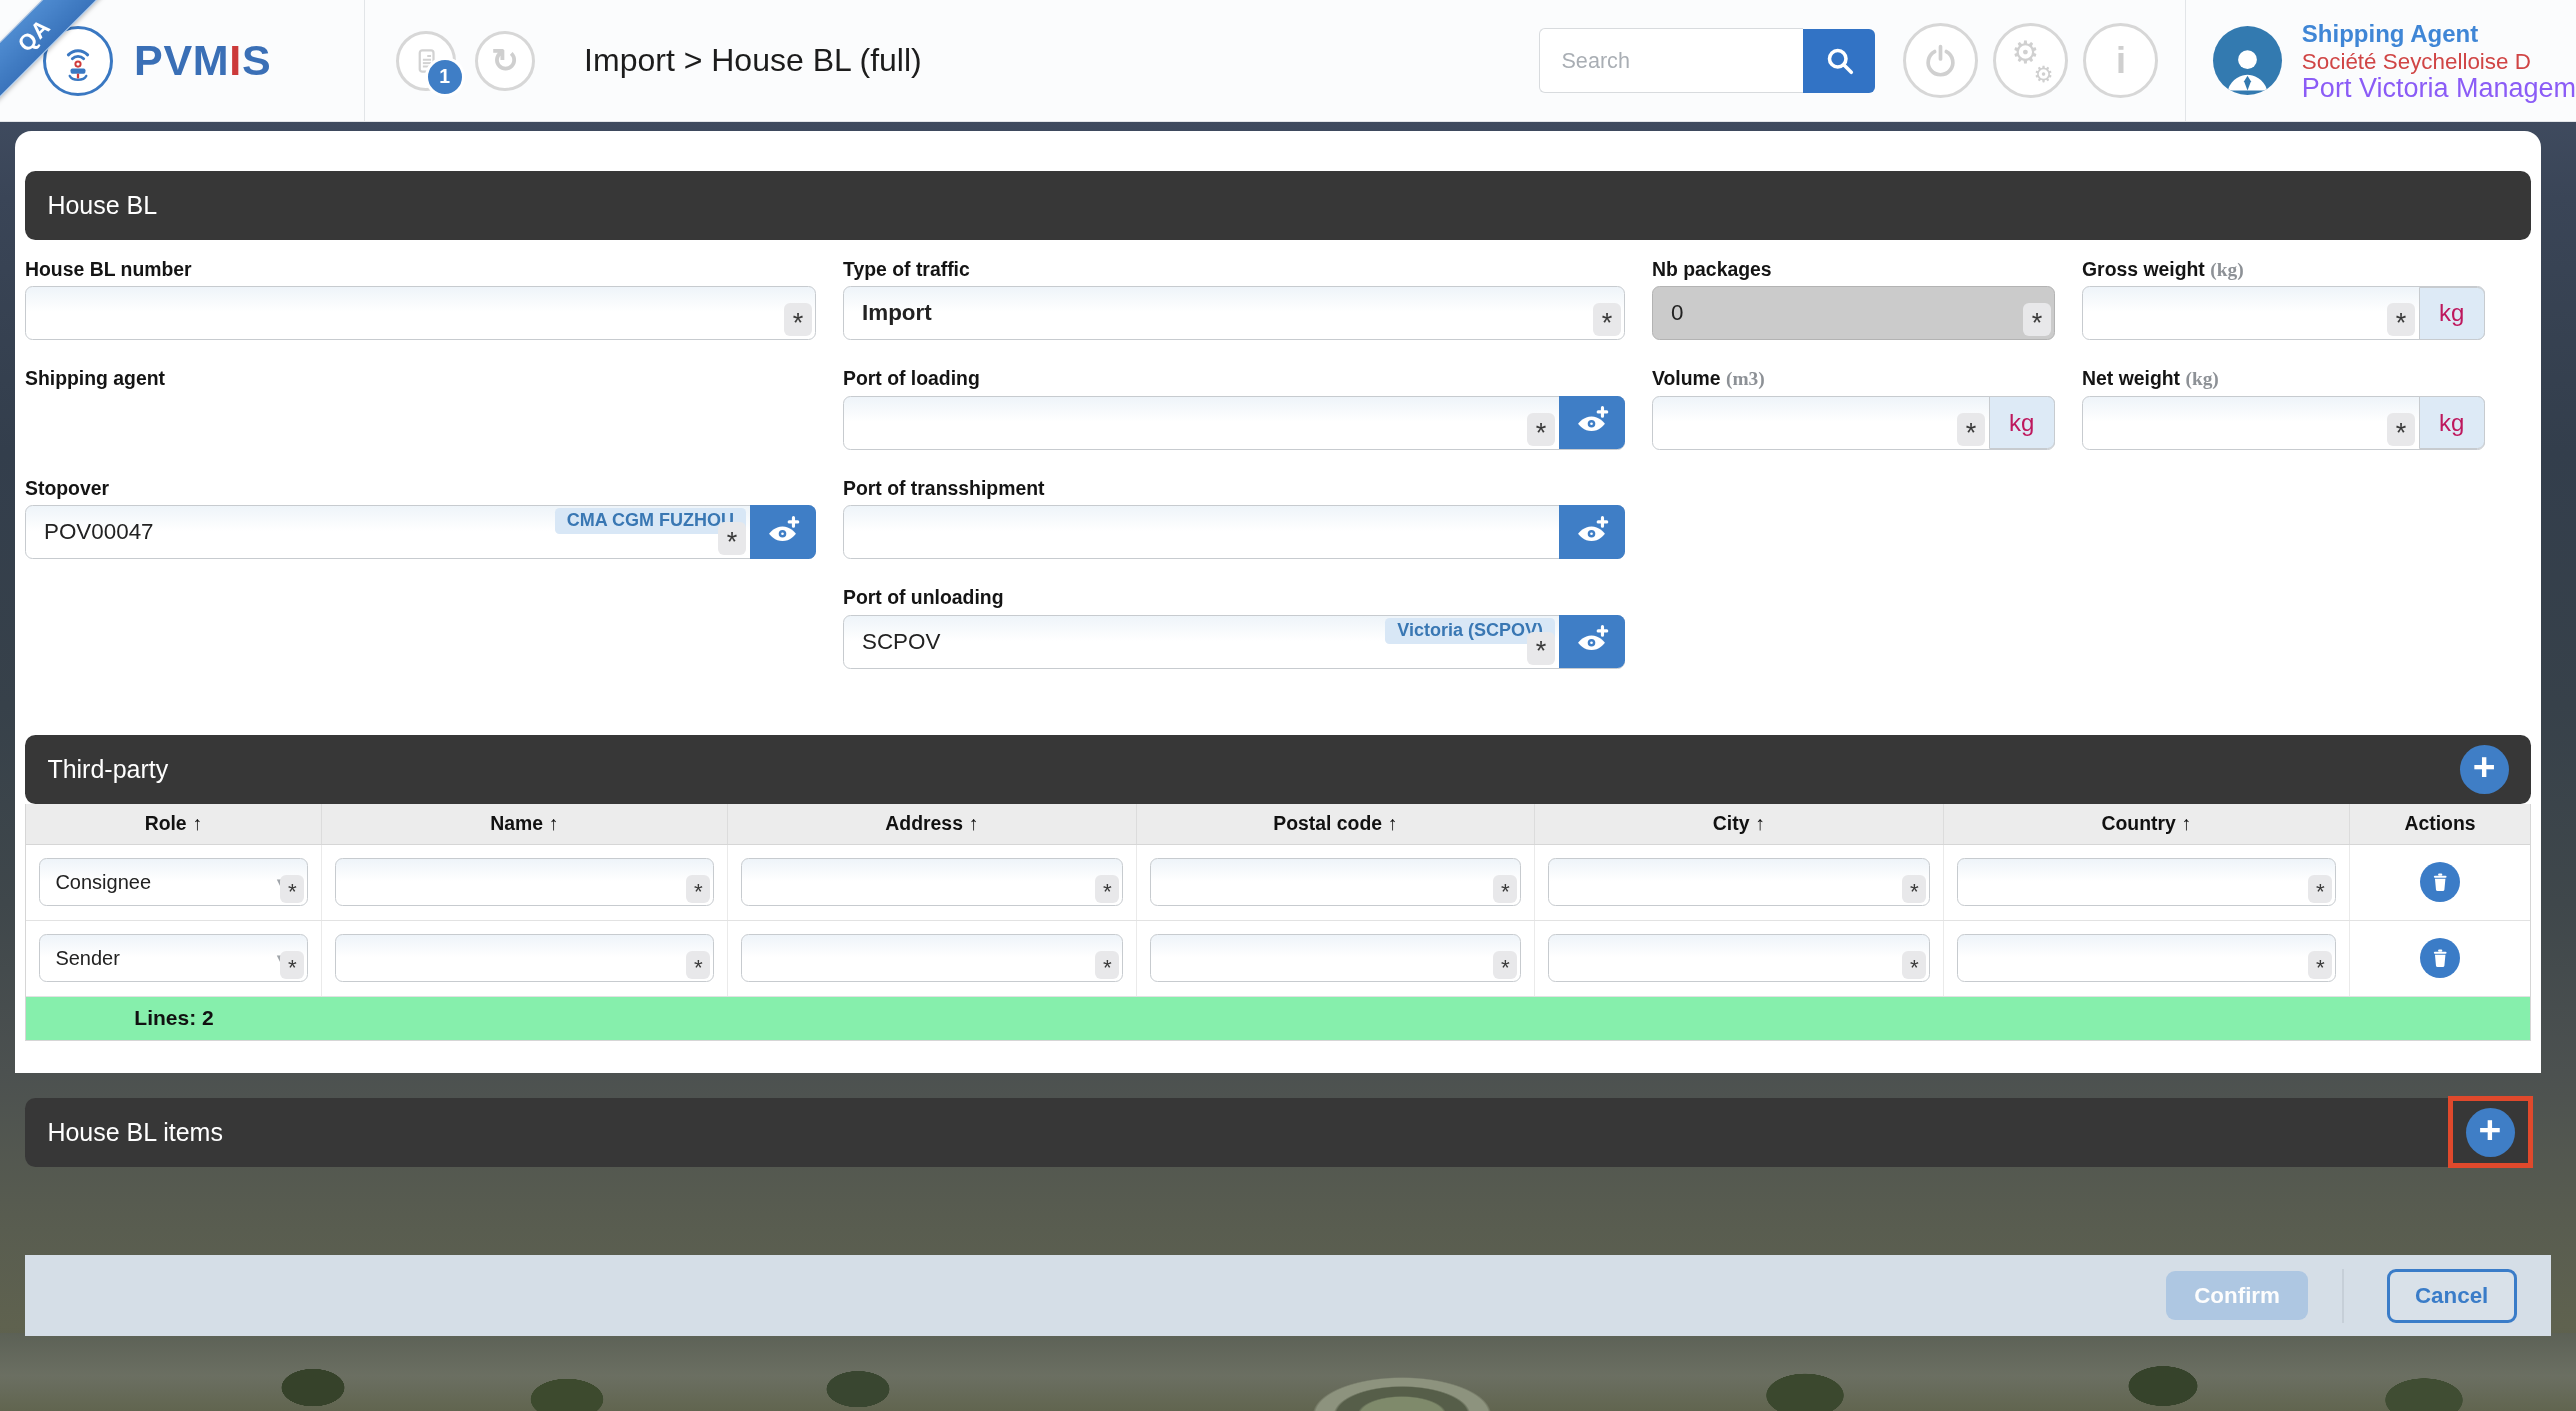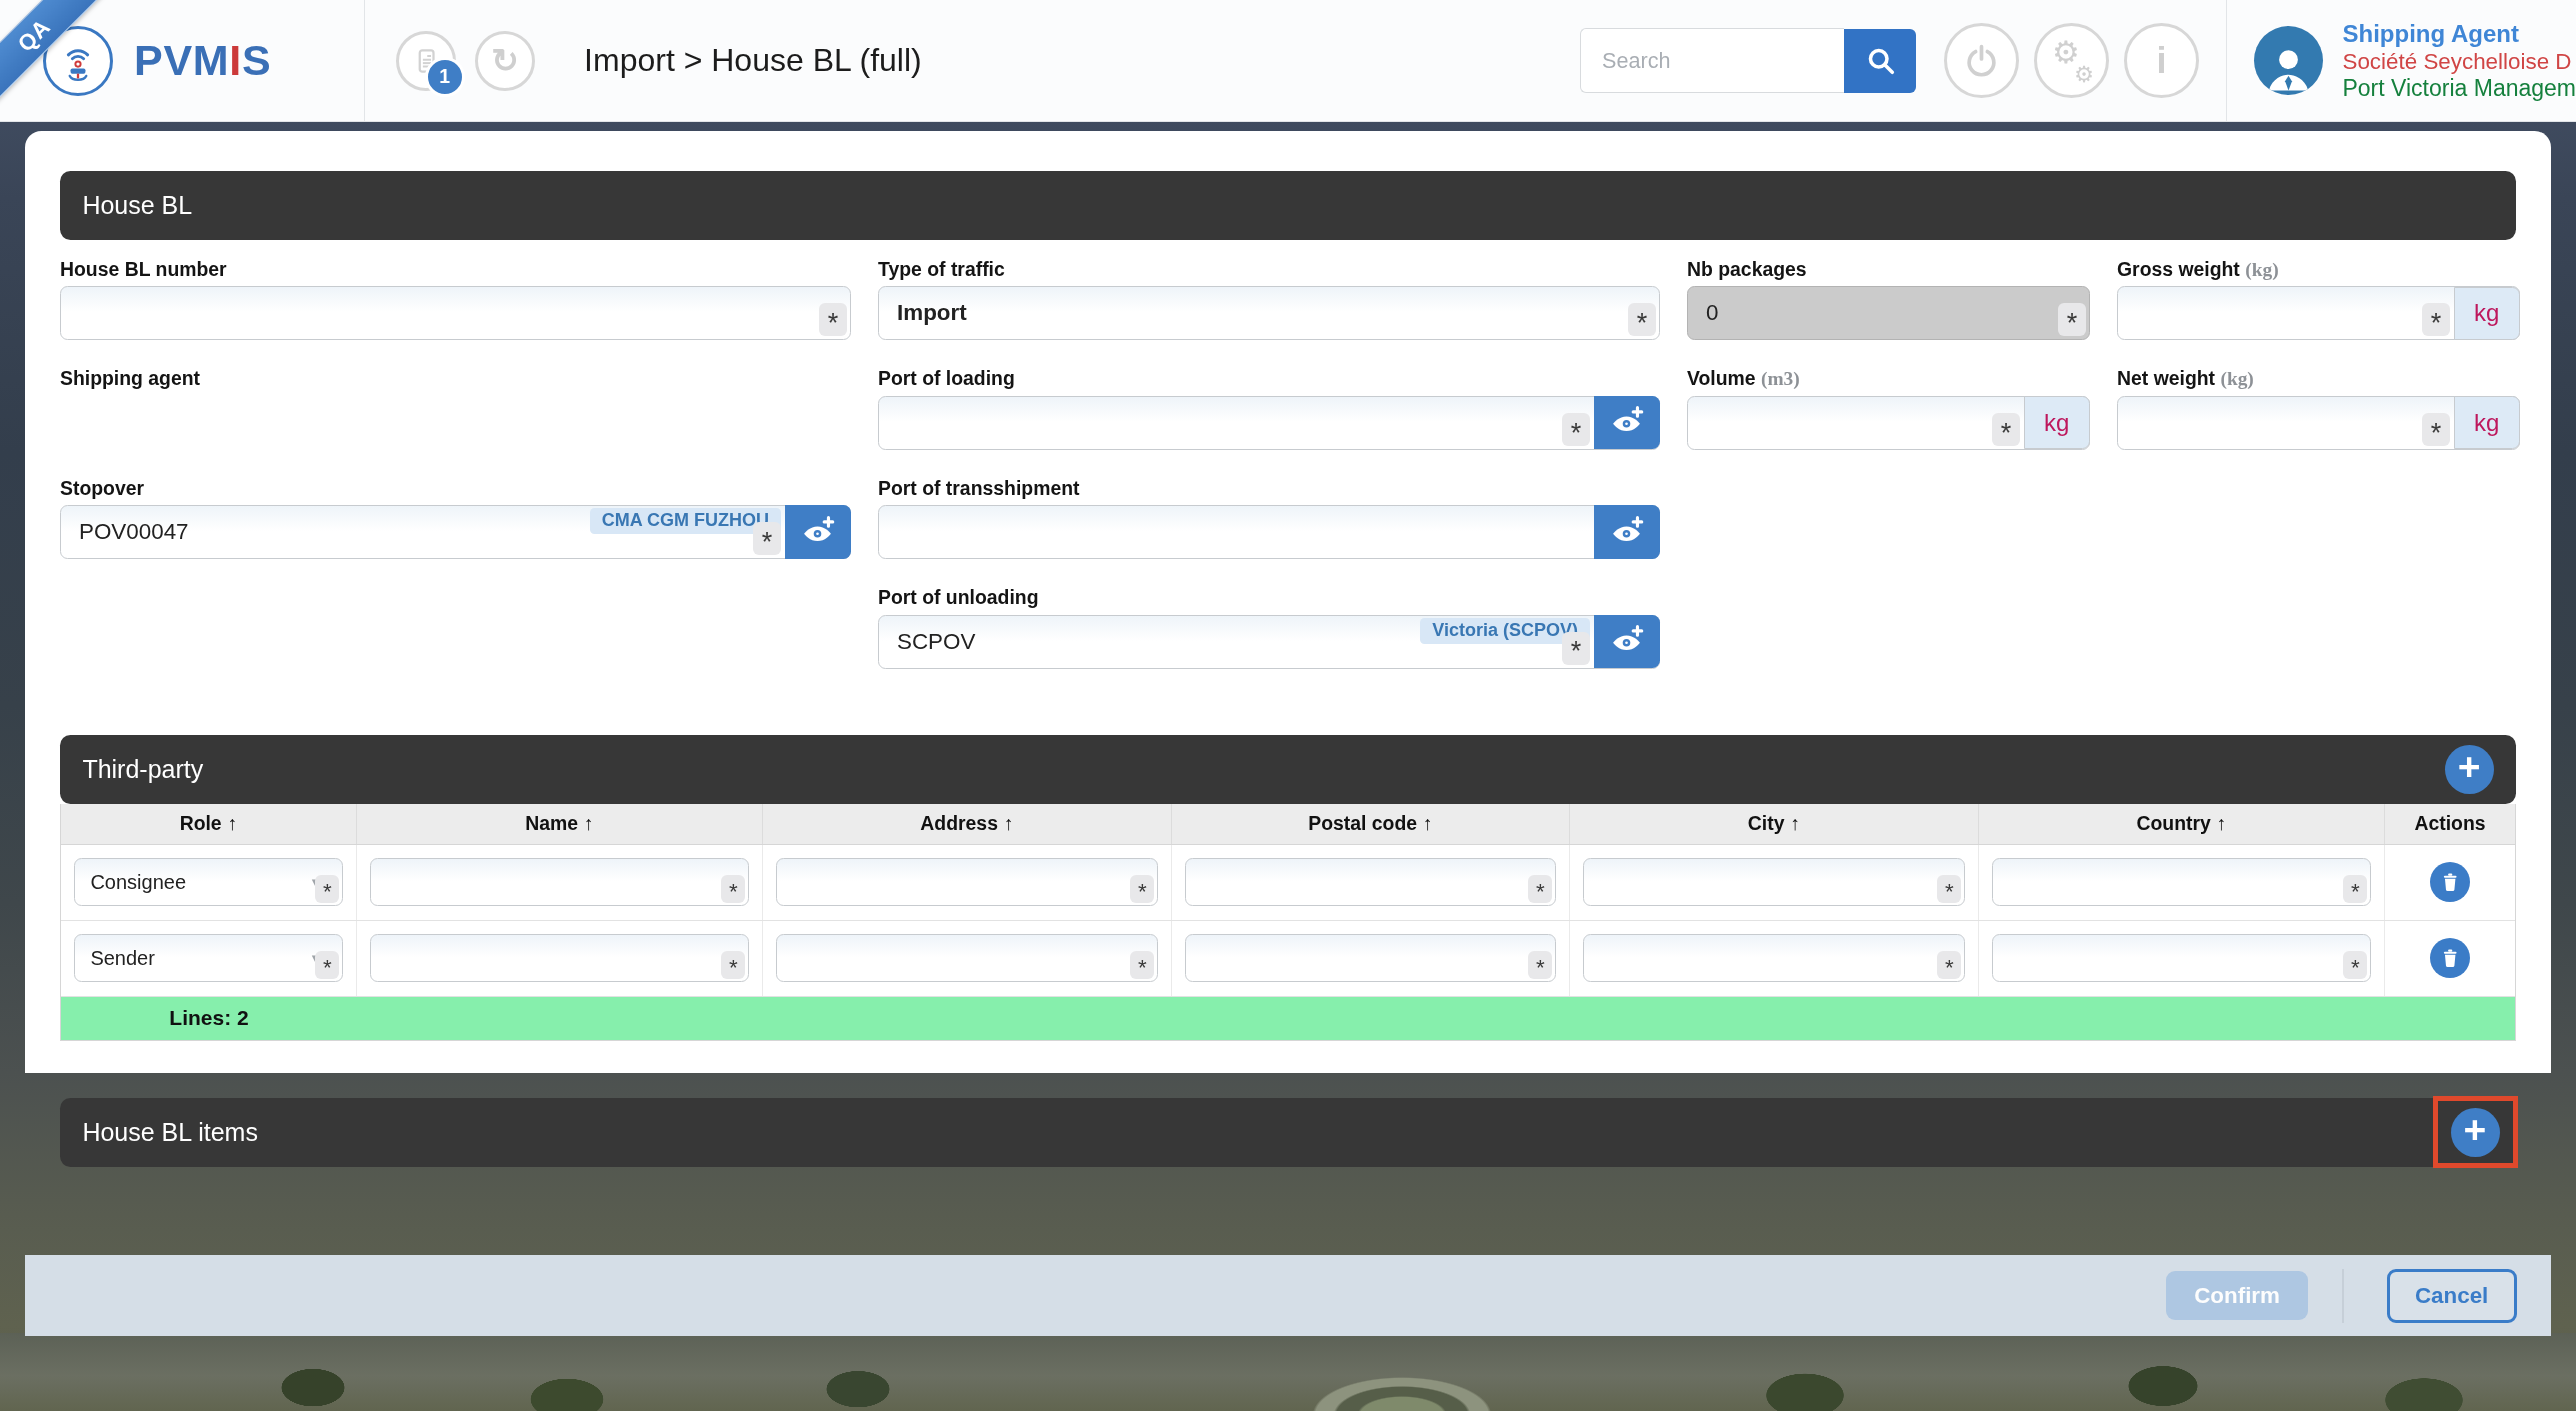--- a/index.html
+++ b/index.html
@@ -59,25 +59,25 @@
   .gear-b{position:absolute;bottom:-6px;right:-1.5px;font-size:22.4px;color:#d0d0d0;}
   .info-glyph{font-size:36px;font-weight:800;color:#cfcfcf;line-height:1;}
 
   .userzone{display:flex;align-items:center;margin-left:27px;padding-left:27px;height:121px;
     border-left:0.7px solid #e2e5e8;flex:0 0 auto;}
   .avatar{width:69px;height:69px;border-radius:50%;background:#337ab0;display:flex;align-items:flex-end;
     justify-content:center;overflow:hidden;flex:0 0 auto;}
   .usertext{margin-left:19.4px;white-space:nowrap;}
   .usertext .role{color:#3f86d6;font-weight:800;font-size:24px;line-height:28px;}
   .usertext .company{color:#d04545;font-size:22.4px;line-height:27px;}
-  .usertext .org{color:#15803d;font-size:23px;line-height:27px;}
+  .usertext .org{color:#8b5cf6;font-size:27px;line-height:27px;}
 
   
-  .card{position:absolute;left:25px;top:131px;width:2526px;height:942px;background:#fff;
-    border-radius:16.4px 16.4px 0 0;padding:40px 35px 0;box-sizing:border-box;z-index:3;}
+  .card{position:absolute;left:15px;top:131px;width:2526px;height:942px;background:#fff;
+    border-radius:16.4px 16.4px 0 0;padding:40px 10px 0;box-sizing:border-box;z-index:3;}
   .secbar{position:relative;height:69px;background:#373737;border-radius:10.4px;display:flex;
     align-items:center;padding:0 22.4px;color:#fff;font-size:25px;box-sizing:border-box;}
   .plus-btn{width:49px;height:49px;border-radius:50%;border:none;background:#3f7ec6;color:#fff;
     font-size:39px;font-weight:bold;line-height:1;display:flex;align-items:center;justify-content:center;
     margin-left:auto;cursor:pointer;padding:0 0 4.5px 0;}
   .highlight-box{position:absolute;top:-1.5px;bottom:-1.5px;right:-1.5px;width:75px;
     border:5.2px solid #e0492c;display:flex;align-items:center;justify-content:center;}
 
   
   .form-grid{display:grid;grid-template-columns:791px 782px 403px 403px;column-gap:27px;row-gap:27px;

